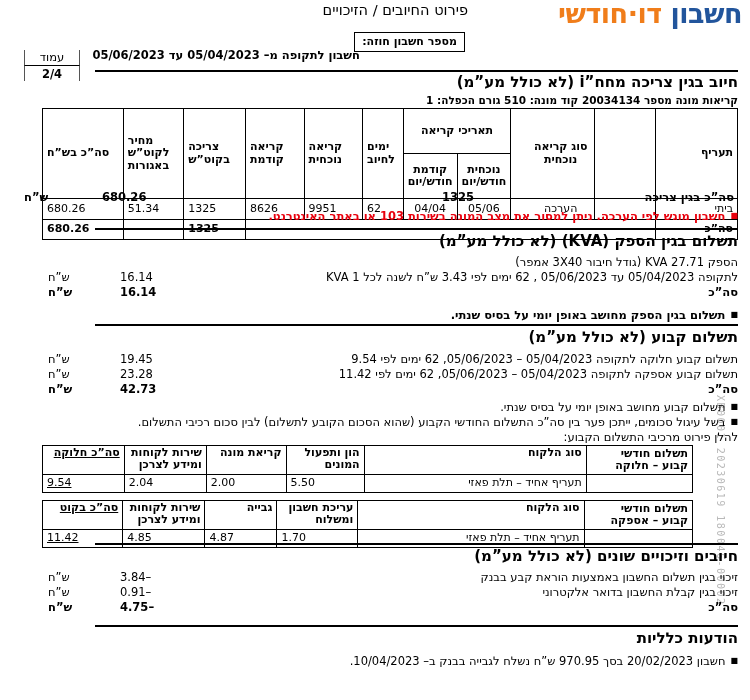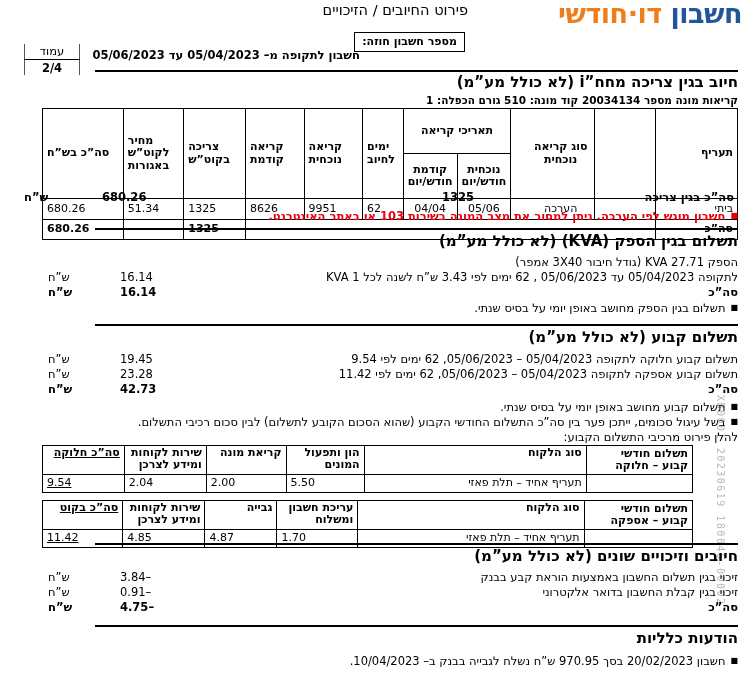--- a/index.html
+++ b/index.html
@@ -73,20 +73,21 @@
     width: 56px;
     text-align: center;
     direction: rtl;
   }
   .pagebox .pg-label {
     font-size: 11.5px;
     font-weight: normal;
     padding-bottom: 1px;
     border-left: 1px solid #555;
     border-right: 1px solid #555;
+    margin-top: 6px;
   }
   .pagebox .pg-num {
     font-size: 11.5px;
     font-weight: bold;
     border-top: 1px solid #000;
     border-left: 1px solid #555;
     border-right: 1px solid #555;
     padding-top: 1px;
   }
 
@@ -400,21 +401,21 @@
     <span class="ml-val">16.14</span>
     <span class="ml-unit">ש”ח</span>
   </div>
 
   <div class="money-line bold" style="top:285px;">
     <span class="ml-label">סה”כ</span>
     <span class="ml-val">16.14</span>
     <span class="ml-unit">ש”ח</span>
   </div>
 
-  <div class="bullet" style="top:301px;">
+  <div class="bullet" style="top:308px;font-weight:bold;">
     <span class="bdot">■</span><span>תשלום בגין הספק מחושב באופן יומי על בסיס שנתי.</span>
   </div>
 
   <div class="rule" style="top:324px;"></div>
   <div class="sec-title" style="top:328px;">תשלום קבוע (לא כולל מע”מ)</div>
 
   <div class="money-line" style="top:352px;">
     <span class="ml-label">תשלום קבוע חלוקה לתקופה 05/04/2023 – 05/06/2023, 62 ימים לפי 9.54</span>
     <span class="ml-val">19.45</span>
     <span class="ml-unit">ש”ח</span>

